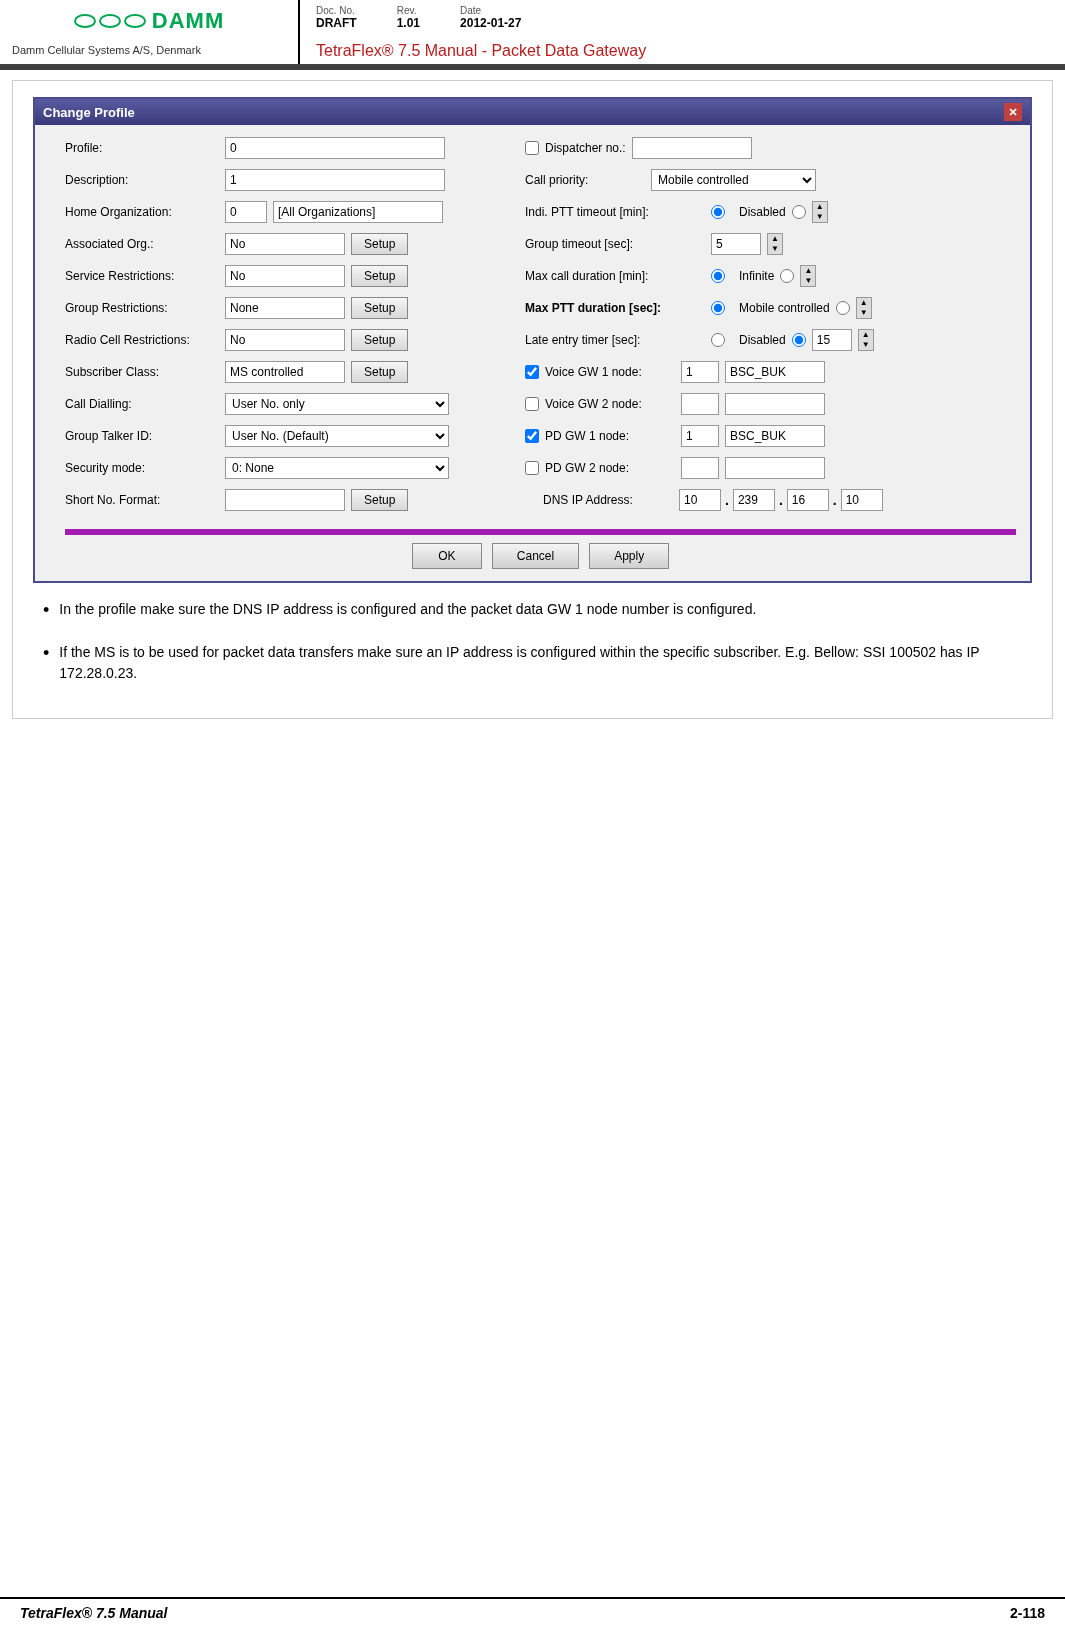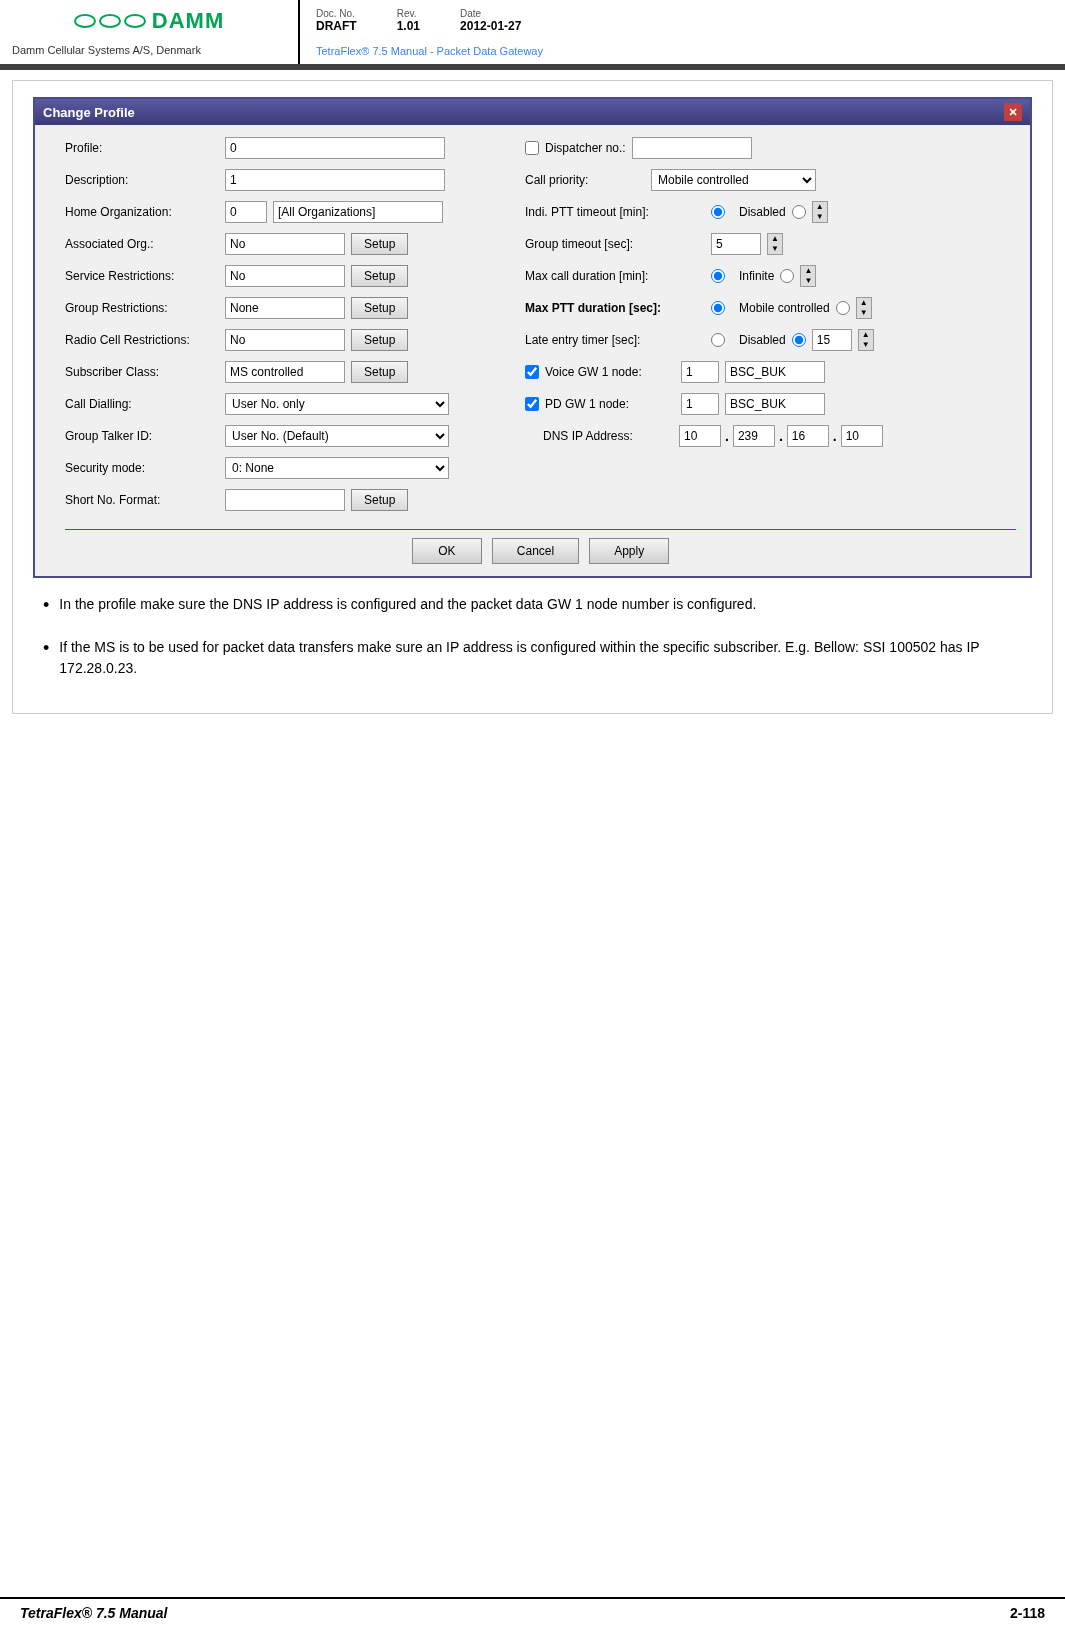--- a/index.html
+++ b/index.html
@@ -62,23 +62,23 @@
     }
     .header-meta-top {
       display: flex;
       gap: 40px;
       font-size: 11px;
     }
     .header-meta-field { display: flex; flex-direction: column; }
     .header-meta-label { font-size: 10px; color: #555; }
     .header-meta-value { font-size: 12px; font-weight: bold; }
     .header-title {
-      font-size: 11px;
+      font-size: 16px;
       font-weight: normal;
-      color: #3b82f6;
+      color: #b91c1c;
     }
 
     
     .page-content {
       padding: 16px 20px;
       border: 1px solid #ccc;
       margin: 10px 12px;
     }
 
     
@@ -216,21 +216,21 @@
     }
     .dns-sep { font-size: 14px; font-weight: bold; }
 
     
     .dialog-btns {
       display: flex;
       justify-content: center;
       gap: 10px;
       margin-top: 10px;
       padding-top: 8px;
-      border-top: 1px solid #a21caf;
+      border-top: 6px solid #a21caf;
     }
     .btn-dialog {
       height: 26px;
       padding: 0 24px;
       border: 1px solid #888;
       background: linear-gradient(to bottom, #f5f5f5, #d0d0d0);
       font-size: 12px;
       cursor: pointer;
       min-width: 70px;
     }
@@ -480,28 +480,40 @@
             </div>
           </div>
 
           <div class="form-row-right">
             <input type="checkbox" checked="" style="">
             <span class="form-label-right" style="width:130px;">Voice GW 1 node:</span>
             <input class="form-input" type="text" style="width: 38px;" value="1">
             <input class="form-input" type="text" style="width: 100px;" value="BSC_BUK">
           </div>
 
+          <div class="form-row-right">
+            <input type="checkbox" style="">
+            <span class="form-label-right" style="width:130px;">Voice GW 2 node:</span>
+            <input class="form-input" type="text" style="width: 38px;" value="">
+            <input class="form-input" type="text" style="width: 100px;" value="">
+          </div>
 
           <div class="form-row-right">
             <input type="checkbox" checked="" style="">
             <span class="form-label-right" style="width:130px;">PD GW 1 node:</span>
             <input class="form-input" type="text" style="width: 38px;" value="1">
             <input class="form-input" type="text" style="width: 100px;" value="BSC_BUK">
           </div>
 
+          <div class="form-row-right">
+            <input type="checkbox" style="">
+            <span class="form-label-right" style="width:130px;">PD GW 2 node:</span>
+            <input class="form-input" type="text" style="width: 38px;" value="">
+            <input class="form-input" type="text" style="width: 100px;" value="">
+          </div>
 
           <div class="form-row-right">
             <span class="form-label-right" style="width:130px; margin-left:18px;">DNS IP Address:</span>
             <div class="dns-row">
               <input class="form-input" type="text" style="width: 42px;" value="10">
               <span class="dns-sep">.</span>
               <input class="form-input" type="text" style="width: 42px;" value="239">
               <span class="dns-sep">.</span>
               <input class="form-input" type="text" style="width: 42px;" value="16">
               <span class="dns-sep">.</span>

